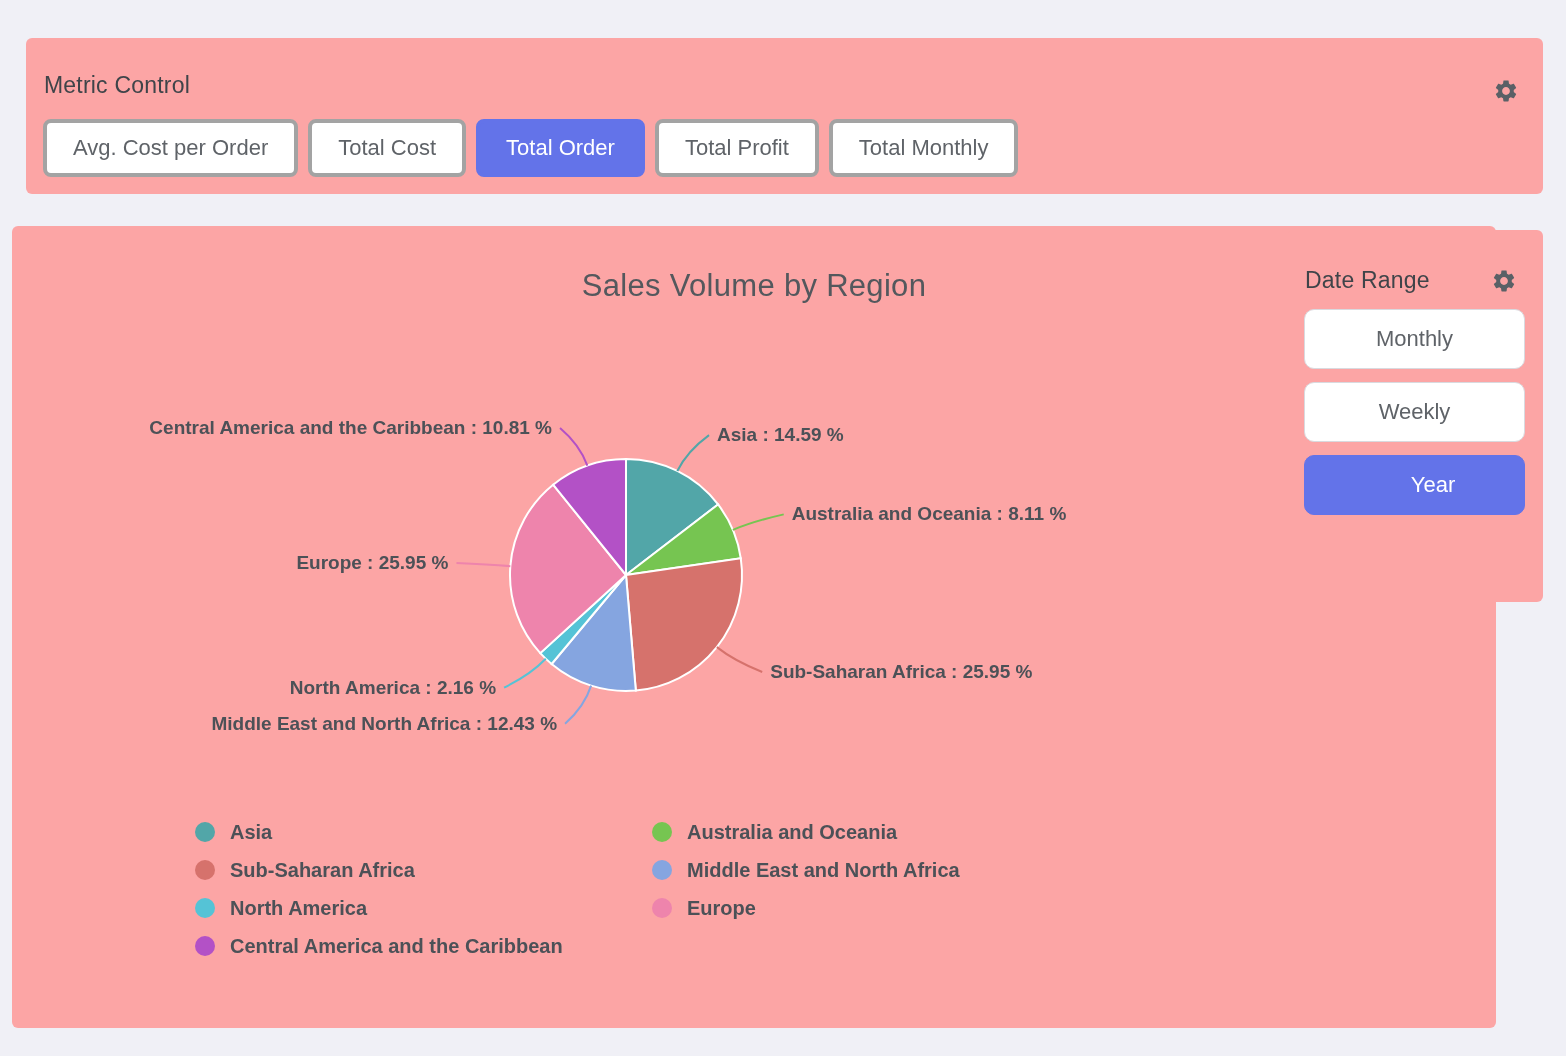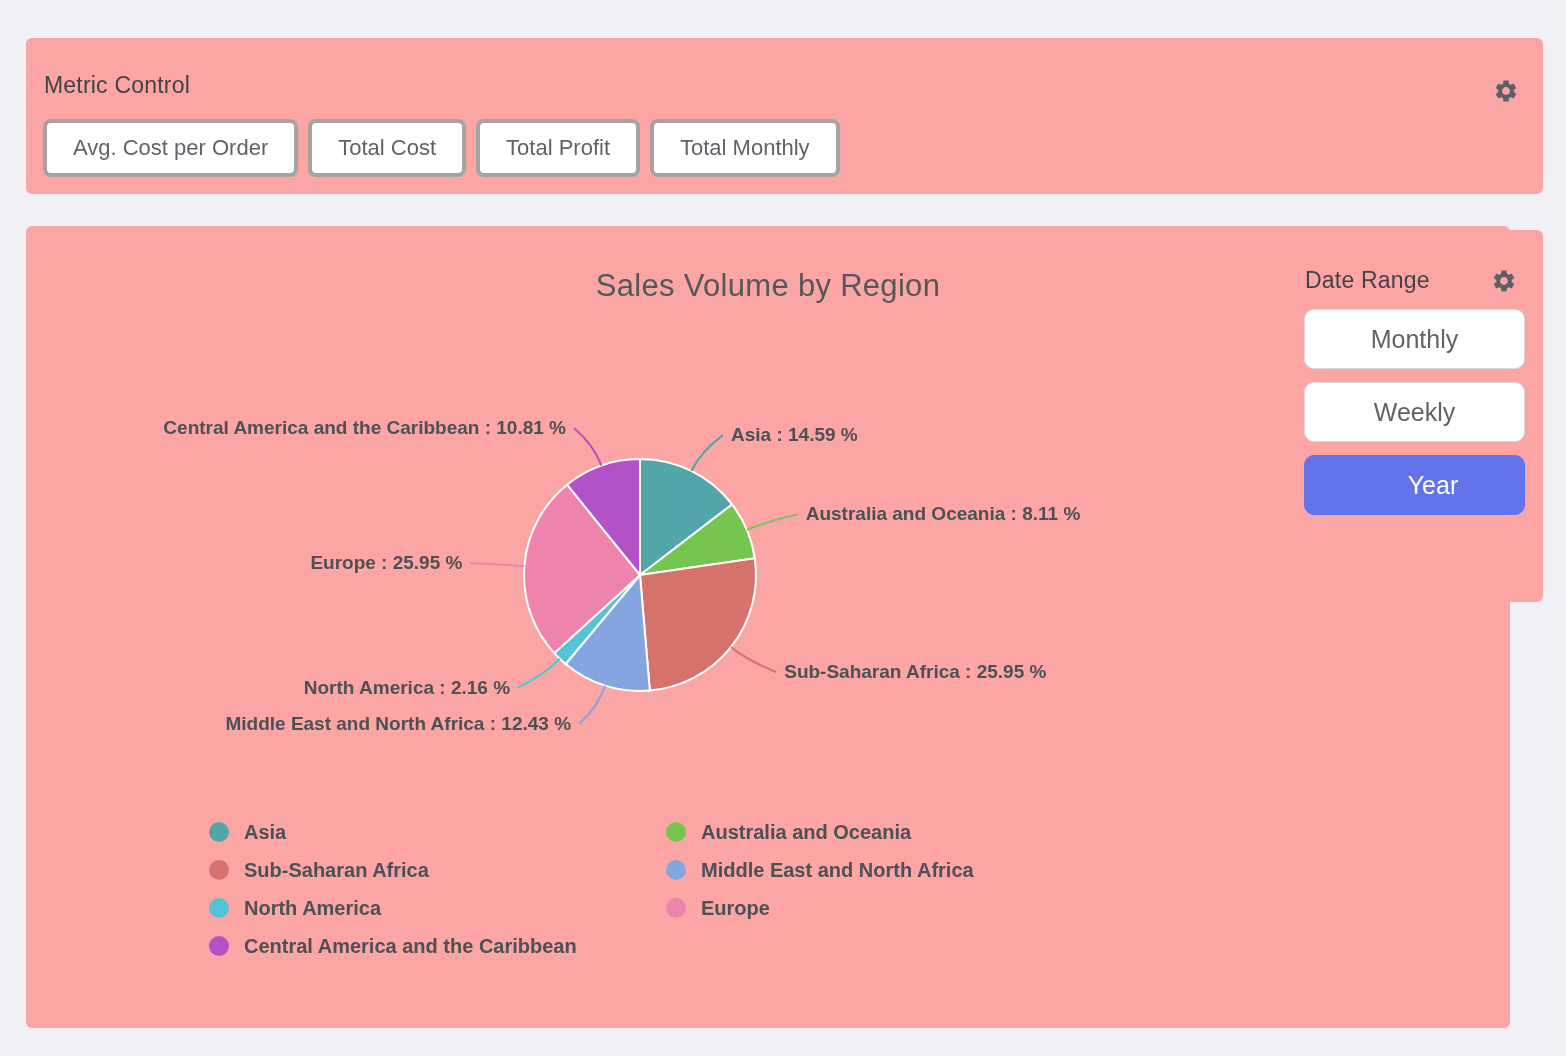--- a/index.html
+++ b/index.html
@@ -11,21 +11,21 @@
     font-family: "Liberation Sans", sans-serif;
     overflow: hidden;
     position: relative;
   }
   .card {
     position: absolute;
     background: #fca5a5;
     border-radius: 6px;
   }
   #metric-card { left: 26px; top: 38px;  width: 1517px; height: 156px; }
-  #main-card   { left: 26px; top: 226px; width: 1484px; height: 802px; }
+  #main-card   { left: 12px; top: 226px; width: 1484px; height: 802px; }
   #date-card   { left: 1287px; top: 230px; width: 256px; height: 372px; }
 
   .panel-title {
     position: absolute;
     font-size: 23px;
     color: #3f4449;
     letter-spacing: 0.2px;
   }
   #metric-title { left: 18px; top: 34px; }
   #date-title   { left: 18px; top: 37px; }
@@ -78,21 +78,21 @@
     flex-direction: column;
     gap: 13px;
   }
   .date-btn {
     width: 221px;
     height: 60px;
     display: inline-flex;
     align-items: center;
     justify-content: center;
     font-family: "Liberation Sans", sans-serif;
-    font-size: 25px;
+    font-size: 22px;
     color: #5f6368;
     background: #ffffff;
     border: 1px solid #d9dadf;
     border-radius: 10px;
     cursor: pointer;
   }
   .date-btn.selected {
     background: var(--accent, #6373e9);
     border-color: var(--accent, #6373e9);
     color: #ffffff;
@@ -123,20 +123,21 @@
 <div class="card" id="metric-card">
   <div class="panel-title" id="metric-title">Metric Control</div>
   <button class="gear-btn" id="metric-gear">
     <svg class="gear" viewBox="0 0 24 24">
       <path d="M19.14,12.94c0.04-0.3,0.06-0.61,0.06-0.94c0-0.32-0.02-0.64-0.07-0.94l2.03-1.58c0.18-0.14,0.23-0.41,0.12-0.61 l-1.92-3.32c-0.12-0.22-0.37-0.29-0.59-0.22l-2.39,0.96c-0.5-0.38-1.03-0.7-1.62-0.94L14.4,2.81c-0.04-0.24-0.24-0.41-0.48-0.41 h-3.84c-0.24,0-0.43,0.17-0.47,0.41L9.25,5.35C8.66,5.59,8.12,5.92,7.63,6.29L5.24,5.33c-0.22-0.08-0.47,0-0.59,0.22L2.74,8.87 C2.62,9.08,2.66,9.34,2.86,9.48l2.03,1.58C4.84,11.36,4.8,11.69,4.8,12s0.02,0.64,0.07,0.94l-2.03,1.58 c-0.18,0.14-0.23,0.41-0.12,0.61l1.92,3.32c0.12,0.22,0.37,0.29,0.59,0.22l2.39-0.96c0.5,0.38,1.03,0.7,1.62,0.94l0.36,2.54 c0.05,0.24,0.24,0.41,0.48,0.41h3.84c0.24,0,0.44-0.17,0.47-0.41l0.36-2.54c0.59-0.24,1.13-0.56,1.62-0.94l2.39,0.96 c0.22,0.08,0.47,0,0.59-0.22l1.92-3.32c0.12-0.22,0.07-0.47-0.12-0.61L19.14,12.94z M12,15.6c-1.98,0-3.6-1.62-3.6-3.6 s1.62-3.6,3.6-3.6s3.6,1.62,3.6,3.6S13.98,15.6,12,15.6z"></path>
     </svg>
   </button>
   <div class="btn-row" id="metric-buttons">
       <button class="pill-btn">Avg. Cost per Order</button>
       <button class="pill-btn">Total Cost</button>
+      <button class="pill-btn selected">Total Order</button>
       <button class="pill-btn">Total Profit</button>
       <button class="pill-btn">Total Monthly</button>
     </div>
 </div>
 
 <div class="card" id="main-card">
   <h2 id="chart-title">Sales Volume by Region</h2>
   <button class="gear-btn" id="main-gear">
     <svg class="gear" viewBox="0 0 24 24">
       <path d="M19.14,12.94c0.04-0.3,0.06-0.61,0.06-0.94c0-0.32-0.02-0.64-0.07-0.94l2.03-1.58c0.18-0.14,0.23-0.41,0.12-0.61 l-1.92-3.32c-0.12-0.22-0.37-0.29-0.59-0.22l-2.39,0.96c-0.5-0.38-1.03-0.7-1.62-0.94L14.4,2.81c-0.04-0.24-0.24-0.41-0.48-0.41 h-3.84c-0.24,0-0.43,0.17-0.47,0.41L9.25,5.35C8.66,5.59,8.12,5.92,7.63,6.29L5.24,5.33c-0.22-0.08-0.47,0-0.59,0.22L2.74,8.87 C2.62,9.08,2.66,9.34,2.86,9.48l2.03,1.58C4.84,11.36,4.8,11.69,4.8,12s0.02,0.64,0.07,0.94l-2.03,1.58 c-0.18,0.14-0.23,0.41-0.12,0.61l1.92,3.32c0.12,0.22,0.37,0.29,0.59,0.22l2.39-0.96c0.5,0.38,1.03,0.7,1.62,0.94l0.36,2.54 c0.05,0.24,0.24,0.41,0.48,0.41h3.84c0.24,0,0.44-0.17,0.47-0.41l0.36-2.54c0.59-0.24,1.13-0.56,1.62-0.94l2.39,0.96 c0.22,0.08,0.47,0,0.59-0.22l1.92-3.32c0.12-0.22,0.07-0.47-0.12-0.61L19.14,12.94z M12,15.6c-1.98,0-3.6-1.62-3.6-3.6 s1.62-3.6,3.6-3.6s3.6,1.62,3.6,3.6S13.98,15.6,12,15.6z"></path>

